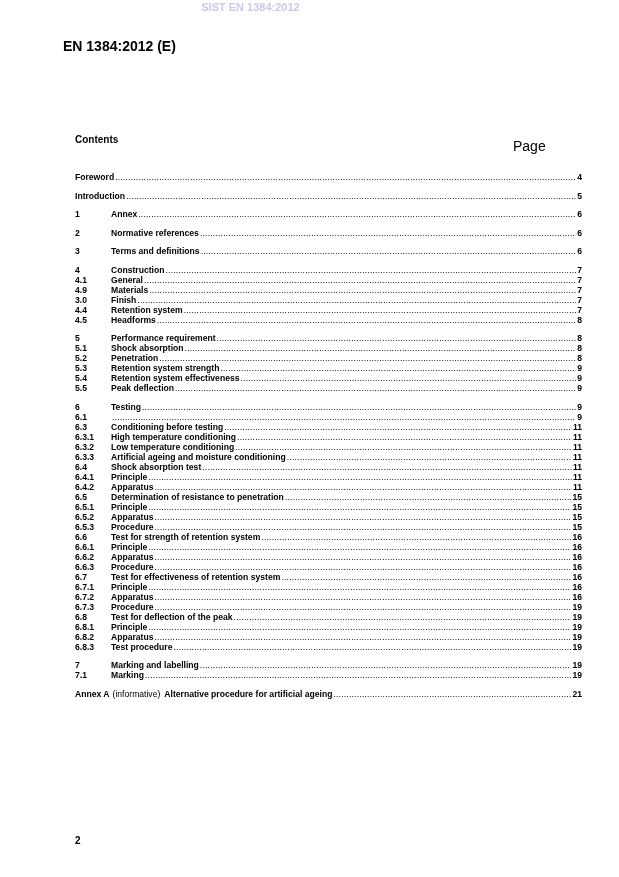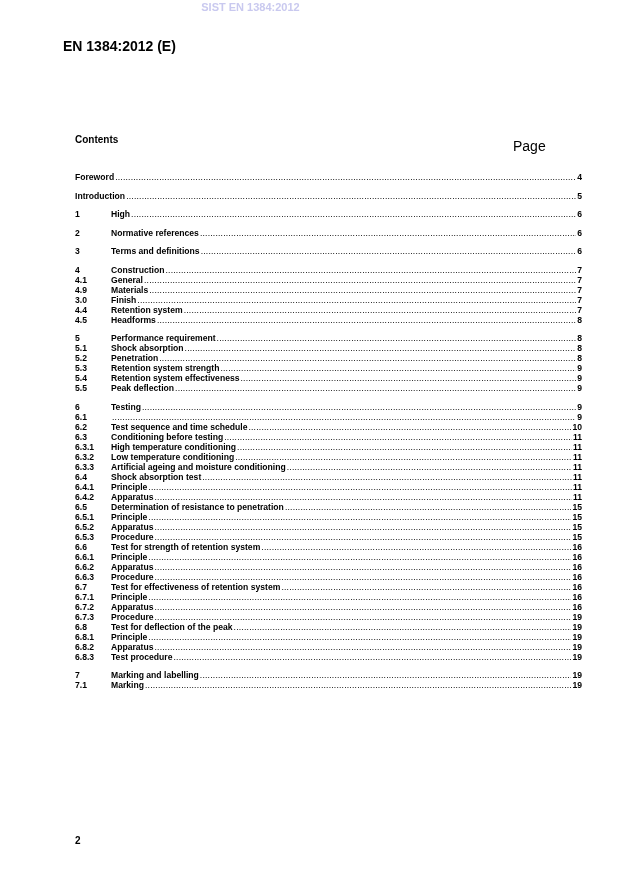--- a/index.html
+++ b/index.html
@@ -36,21 +36,21 @@
       <span class="leader"></span>
       <span class="pg">4</span>
     </div>
     <div class="row gap">
       <span class="title">Introduction</span>
       <span class="leader"></span>
       <span class="pg">5</span>
     </div>
     <div class="row gap">
       <span class="num">1</span>
-      <span class="title">High</span>
+      <span class="title">Annex</span>
       <span class="leader"></span>
       <span class="pg">6</span>
     </div>
     <div class="row gap">
       <span class="num">2</span>
       <span class="title">Normative references</span>
       <span class="leader"></span>
       <span class="pg">6</span>
     </div>
     <div class="row gap">
@@ -136,26 +136,20 @@
       <span class="title">Testing</span>
       <span class="leader"></span>
       <span class="pg">9</span>
     </div>
     <div class="row">
       <span class="num">6.1</span>
       <span class="leader"></span>
       <span class="pg">9</span>
     </div>
     <div class="row">
-      <span class="num">6.2</span>
-      <span class="title">Test sequence and time schedule</span>
-      <span class="leader"></span>
-      <span class="pg">10</span>
-    </div>
-    <div class="row">
       <span class="num">6.3</span>
       <span class="title">Conditioning before testing</span>
       <span class="leader"></span>
       <span class="pg">11</span>
     </div>
     <div class="row">
       <span class="num">6.3.1</span>
       <span class="title">High temperature conditioning</span>
       <span class="leader"></span>
       <span class="pg">11</span>
@@ -290,16 +284,23 @@
       <span class="num">7</span>
       <span class="title">Marking and labelling</span>
       <span class="leader"></span>
       <span class="pg">19</span>
     </div>
     <div class="row">
       <span class="num">7.1</span>
       <span class="title">Marking</span>
       <span class="leader"></span>
       <span class="pg">19</span>
+    </div>
+    <div class="row gap">
+      <span class="annex-label">Annex A</span>
+      <span class="informative" style="margin:0 4px 0 3px">(informative)</span>
+      <span class="title">Alternative procedure for artificial ageing</span>
+      <span class="leader"></span>
+      <span class="pg">21</span>
     </div>
   </div>
 
 <div class="footer-page">2</div>
 
 </body></html>

